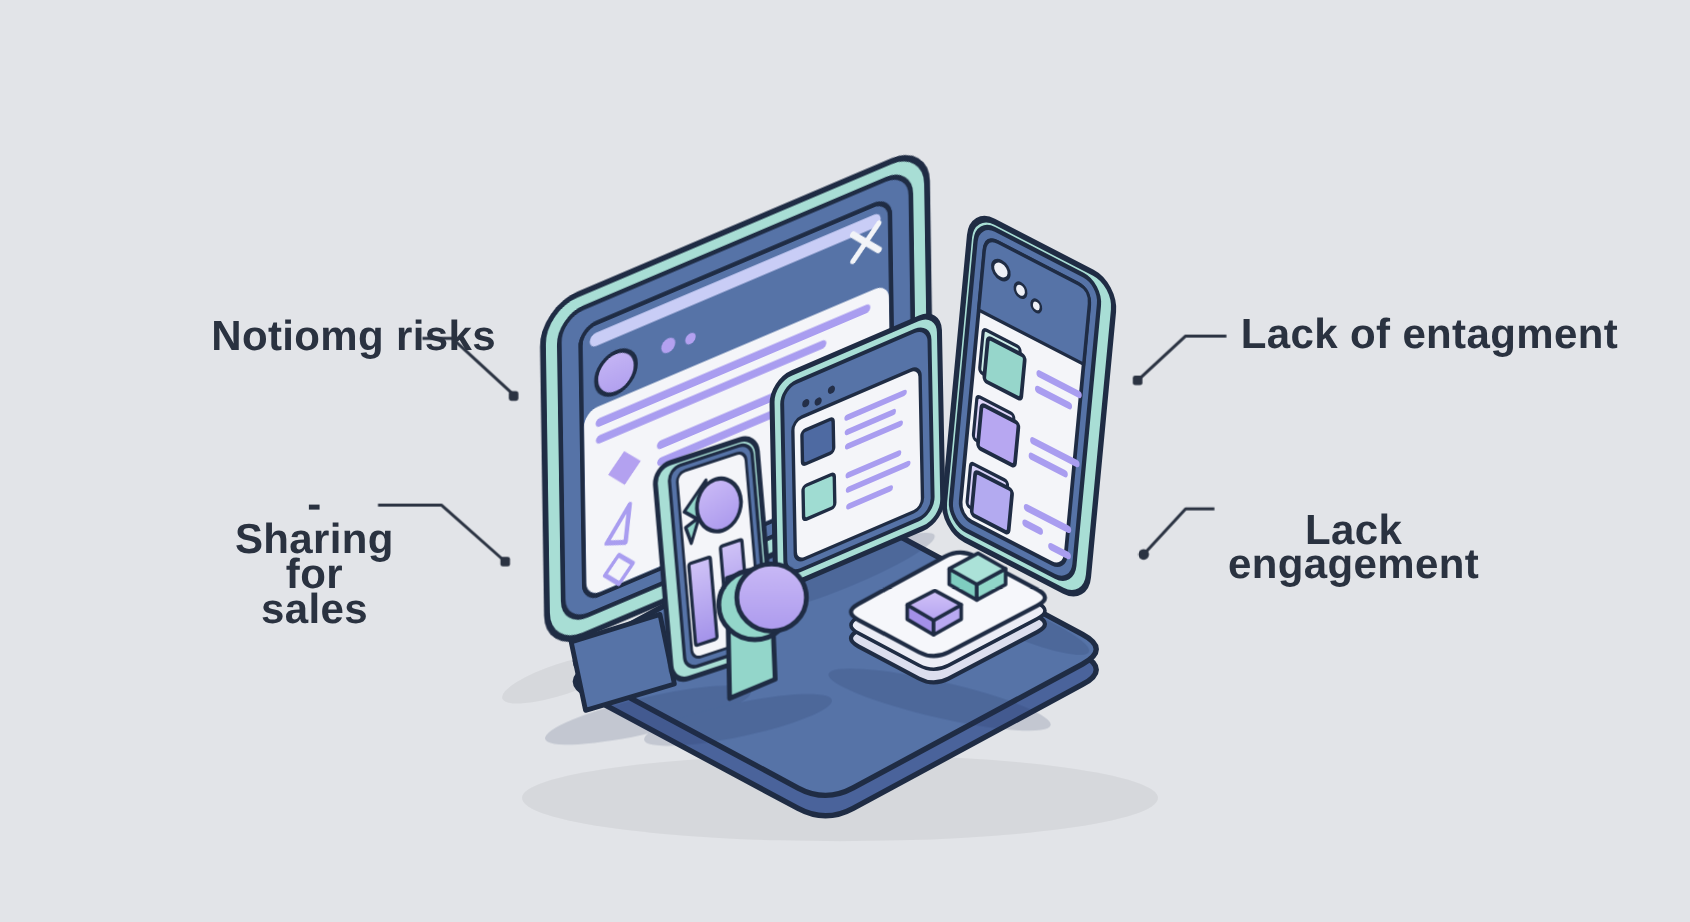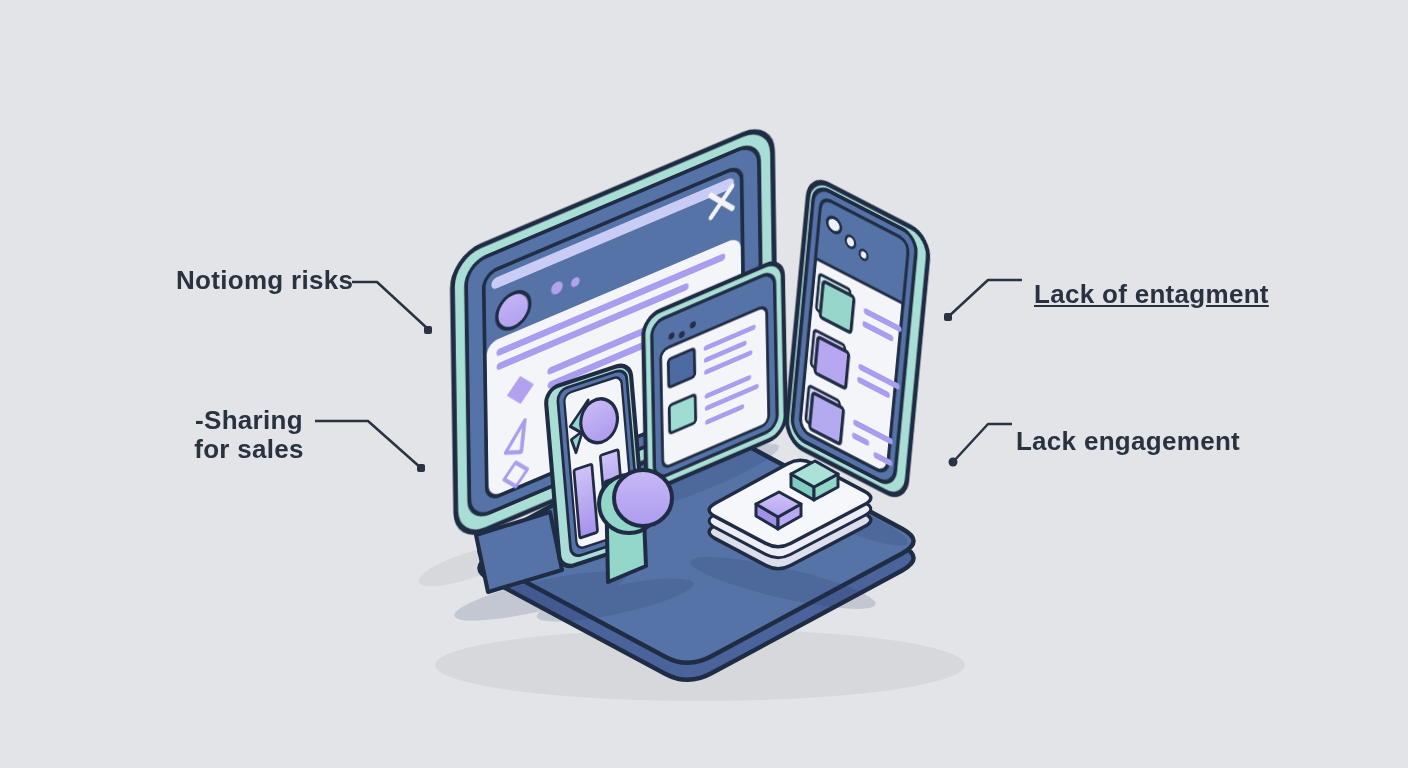--- a/index.html
+++ b/index.html
@@ -6,21 +6,21 @@
   body{
     width:1408px;height:768px;overflow:hidden;
     background:var(--bg,#e2e4e8);
     font-family:"Liberation Sans", sans-serif;
   }
   .stage{position:relative;width:1408px;height:768px;}
   .stage svg{position:absolute;left:0;top:0;}
   .callout{
     position:absolute;
     color:var(--label,#2a3240);
-    font-size:26px;font-weight:600;letter-spacing:.3px;
+    font-size:35px;font-weight:600;letter-spacing:.3px;
     line-height:29px;white-space:nowrap;
   }
   .callout.center{text-align:center;white-space:normal;}
   .callout span{display:block;}
   
   .ink{stroke:var(--ink,#1f2c44);}
   .f-teal{fill:var(--teal,#a8ded5);}
   .f-tealpost{fill:var(--tealpost,#93d6ca);}
   .f-blue{fill:var(--blue,#5673a7);}
   .f-blueside{fill:var(--blueside,#4a639b);}
@@ -208,26 +208,26 @@
       <rect x="417" y="464" width="8" height="8" rx="2"></rect>
       <rect x="944" y="313" width="8" height="8" rx="2"></rect>
       <circle cx="953" cy="462" r="4.5"></circle>
     </g>
   </svg>
 
   <div class="callout" style="left:176px;top:266px;">
     <span>Notiomg risks</span>
   </div>
 
-  <div class="callout center" style="left:179px;top:406px;width:140px;">
+  <div class="callout center" style="left:192px;top:406px;width:140px;">
     <span>-Sharing</span>
     <span>for sales</span>
   </div>
 
-  <div class="callout" style="left:1034px;top:280px;text-decoration:underline;">
+  <div class="callout" style="left:1034px;top:264px;">
     <span>Lack of entagment</span>
   </div>
 
   <div class="callout center" style="left:1008px;top:408px;width:240px;margin-top:19px;">
     <span>Lack engagement</span>
   </div>
 
 </div>
 
 </body></html>

